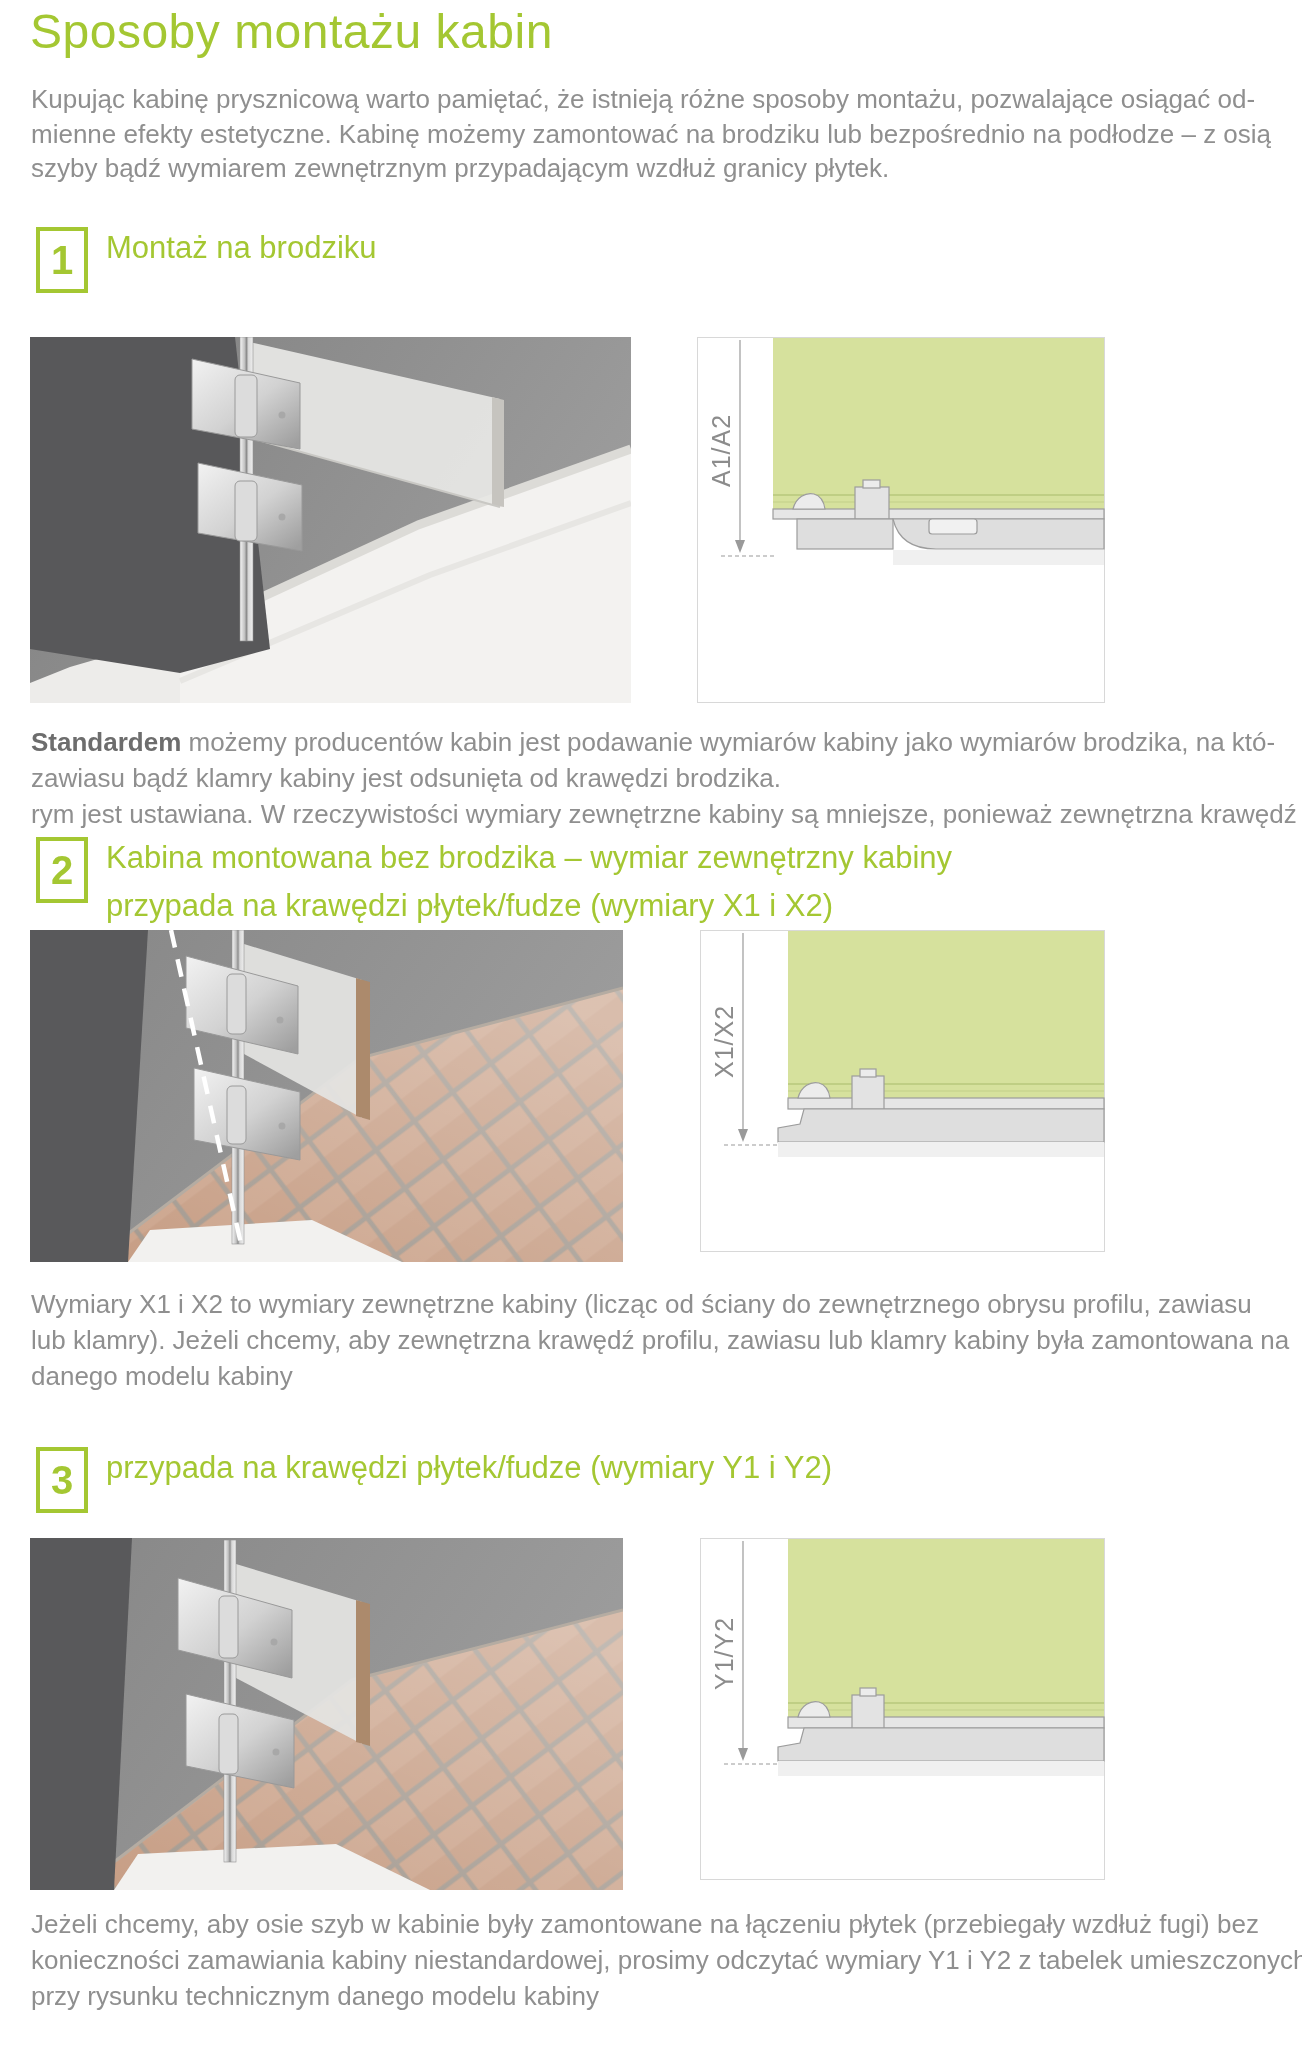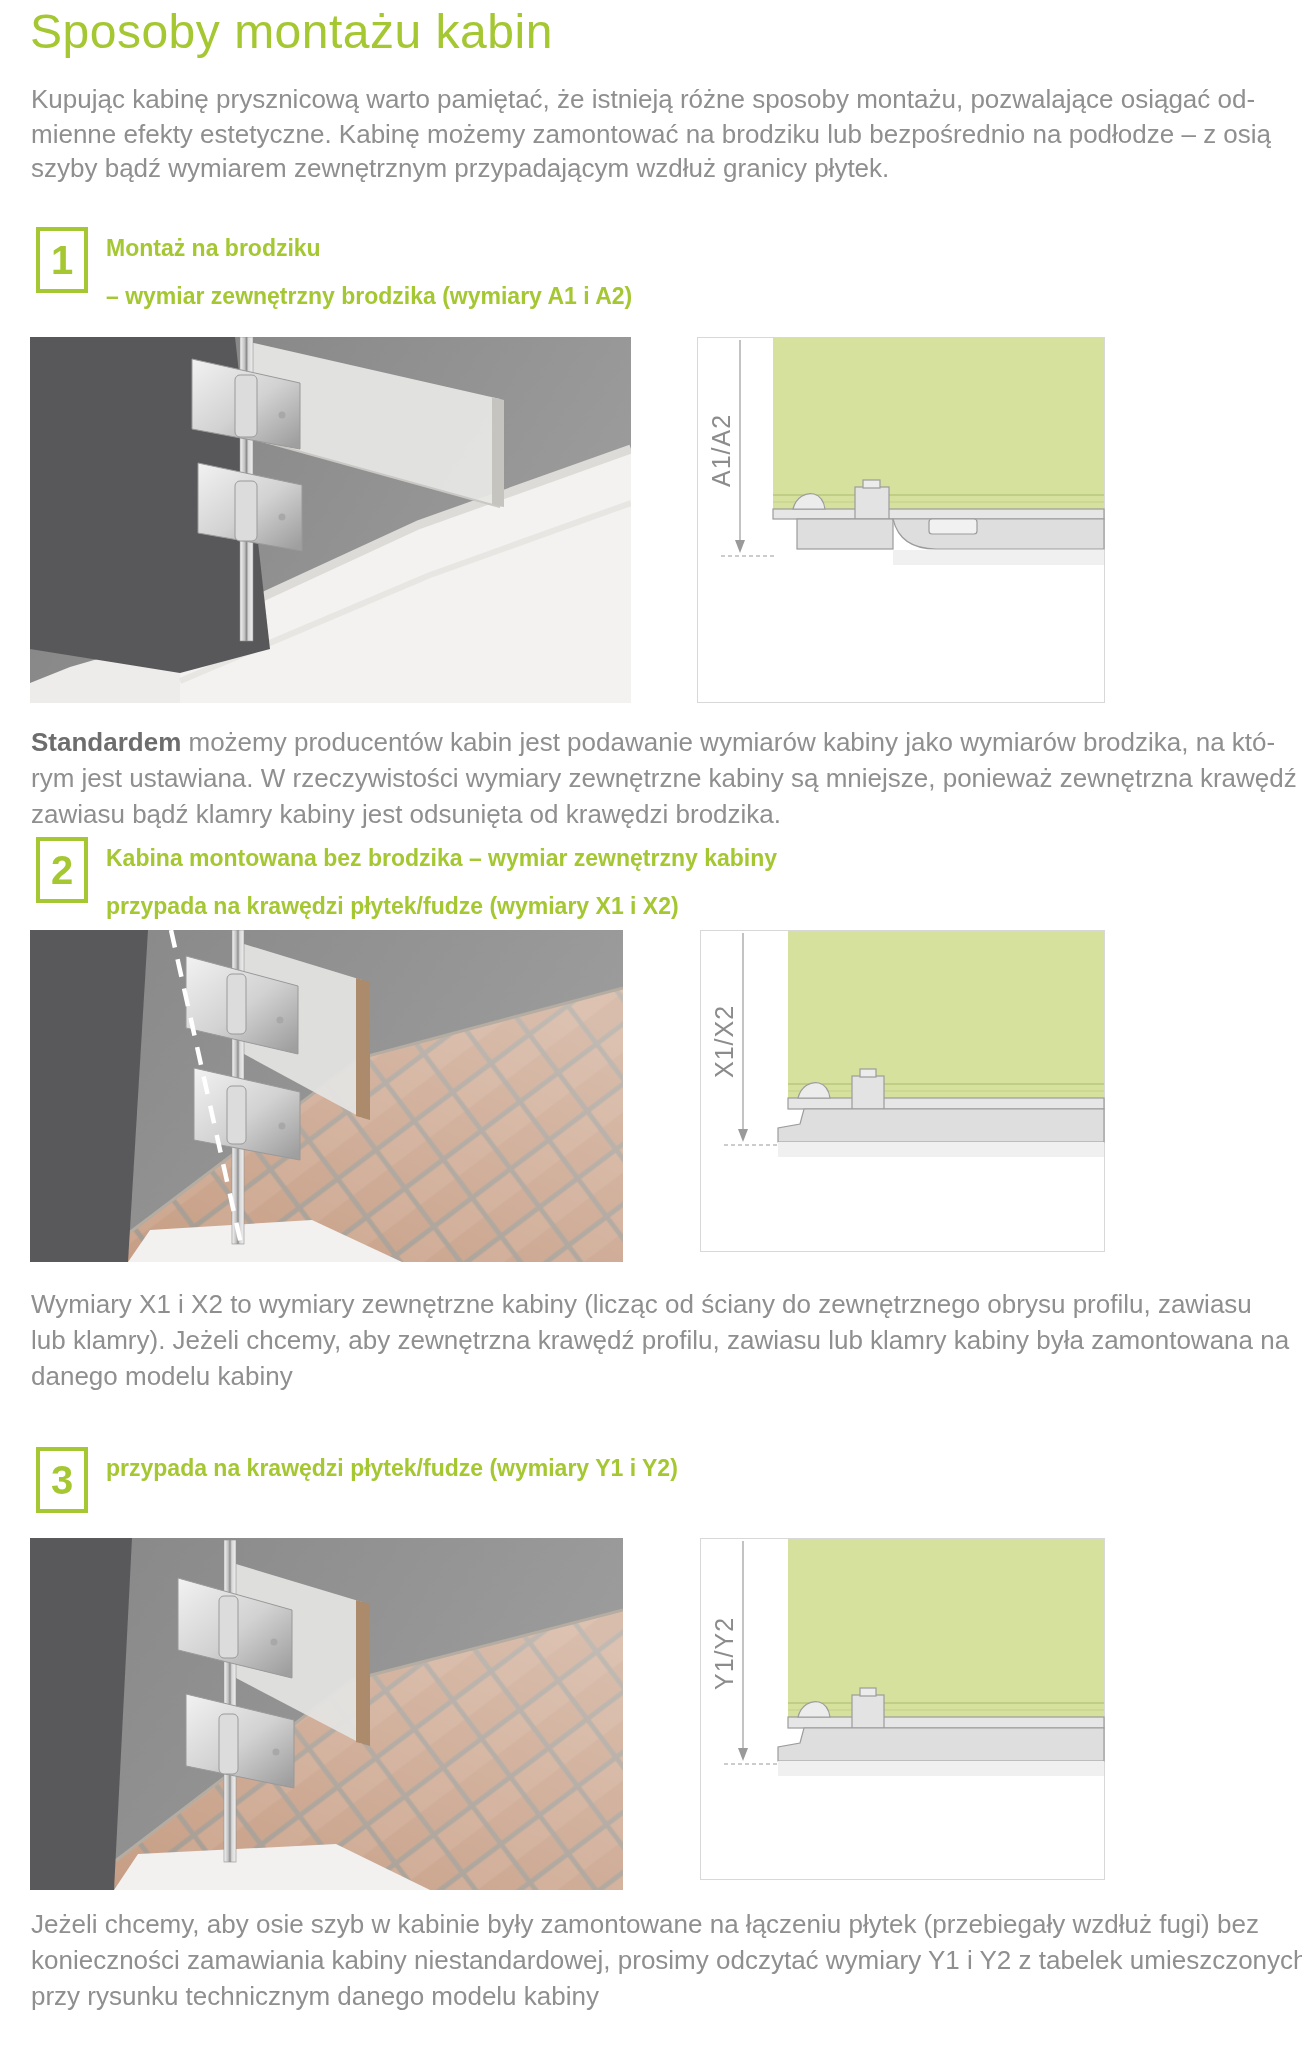--- a/index.html
+++ b/index.html
@@ -22,21 +22,21 @@
   .para .pline{line-height:34.5px;white-space:nowrap;}
   .note .pline{line-height:36px;}
   .note b{color:var(--note-lead-gray);font-weight:700;margin-top:20px;}
   .sec-num{
     position:absolute;width:44px;height:58px;
     border:4px solid var(--accent-green);
     display:flex;align-items:center;justify-content:center;
     font-size:40px;font-weight:700;color:var(--accent-green);
     box-sizing:content-box;background:#fff;
   }
-  .sec-head{position:absolute;color:var(--accent-green);font-size:23px;font-weight:700;}
+  .sec-head{position:absolute;color:var(--accent-green);font-size:31px;font-weight:400;}
   .sec-head .hline{line-height:48px;white-space:nowrap;}
   .imgbox{position:absolute;}
   svg{display:block;}
   svg text.dimlbl{
     font-family:"Liberation Sans",sans-serif;font-size:25px;fill:#8c8c8c;letter-spacing:1px;
   }
   .grn{fill:var(--diagram-green);}
 </style>
 </head>
 <body>
@@ -47,21 +47,20 @@
 
   <div class="para" style="left:31px;top:82px;">
     <div class="pline">Kupując kabinę prysznicową warto pamiętać, że istnieją różne sposoby montażu, pozwalające osiągać od-</div>
     <div class="pline">mienne efekty estetyczne. Kabinę możemy zamontować na brodziku lub bezpośrednio na podłodze – z osią</div>
     <div class="pline">szyby bądź wymiarem zewnętrznym przypadającym wzdłuż granicy płytek.</div>
   </div>
 
   <div class="sec-num" style="left:36px;top:227px;">1</div>
   <div class="sec-head" style="left:106px;top:224px;">
     <div class="hline">Montaż na brodziku</div>
-    <div class="hline">– wymiar zewnętrzny brodzika (wymiary A1 i A2)</div>
   </div>
 
   <div class="imgbox" style="left:30px;top:337px;">
     <svg width="601" height="366" viewBox="0 0 601 366">
       <defs>
         <linearGradient id="wl1" x1="0" y1="0" x2="1" y2="0.4">
           <stop offset="0" stop-color="#808080"></stop>
             <stop offset="1" stop-color="#9c9c9c"></stop>
         </linearGradient>
         <linearGradient id="chr1" x1="0" y1="0" x2="1" y2="0">
@@ -122,22 +121,22 @@
         <line x1="43" y1="3" x2="43" y2="207" stroke="#9a9a9a" stroke-width="1.2"></line>
         <polygon points="38,203 48,203 43,216" fill="#9a9a9a"></polygon>
         <line x1="24" y1="219" x2="80" y2="219" stroke="#9a9a9a" stroke-width="1.2" stroke-dasharray="4 3"></line>
         <text class="dimlbl" transform="translate(33,150) rotate(-90)">A1/A2</text>
       </g>
     </svg>
   </div>
 
   <div class="para note" style="left:31px;top:724px;">
     <div class="pline"><b>Standardem</b><span> możemy producentów kabin jest podawanie wymiarów kabiny jako wymiarów brodzika, na któ-</span></div>
+    <div class="pline">zawiasu bądź klamry kabiny jest odsunięta od krawędzi brodzika.</div>
     <div class="pline">rym jest ustawiana. W rzeczywistości wymiary zewnętrzne kabiny są mniejsze, ponieważ zewnętrzna krawędź</div>
-    <div class="pline">zawiasu bądź klamry kabiny jest odsunięta od krawędzi brodzika.</div>
   </div>
 
   <div class="sec-num" style="left:36px;top:837px;">2</div>
   <div class="sec-head" style="left:106px;top:834px;">
     <div class="hline">Kabina montowana bez brodzika – wymiar zewnętrzny kabiny</div>
     <div class="hline">przypada na krawędzi płytek/fudze (wymiary X1 i X2)</div>
   </div>
 
   <div class="imgbox" style="left:30px;top:930px;">
     <svg width="593" height="332" viewBox="0 0 593 332">

